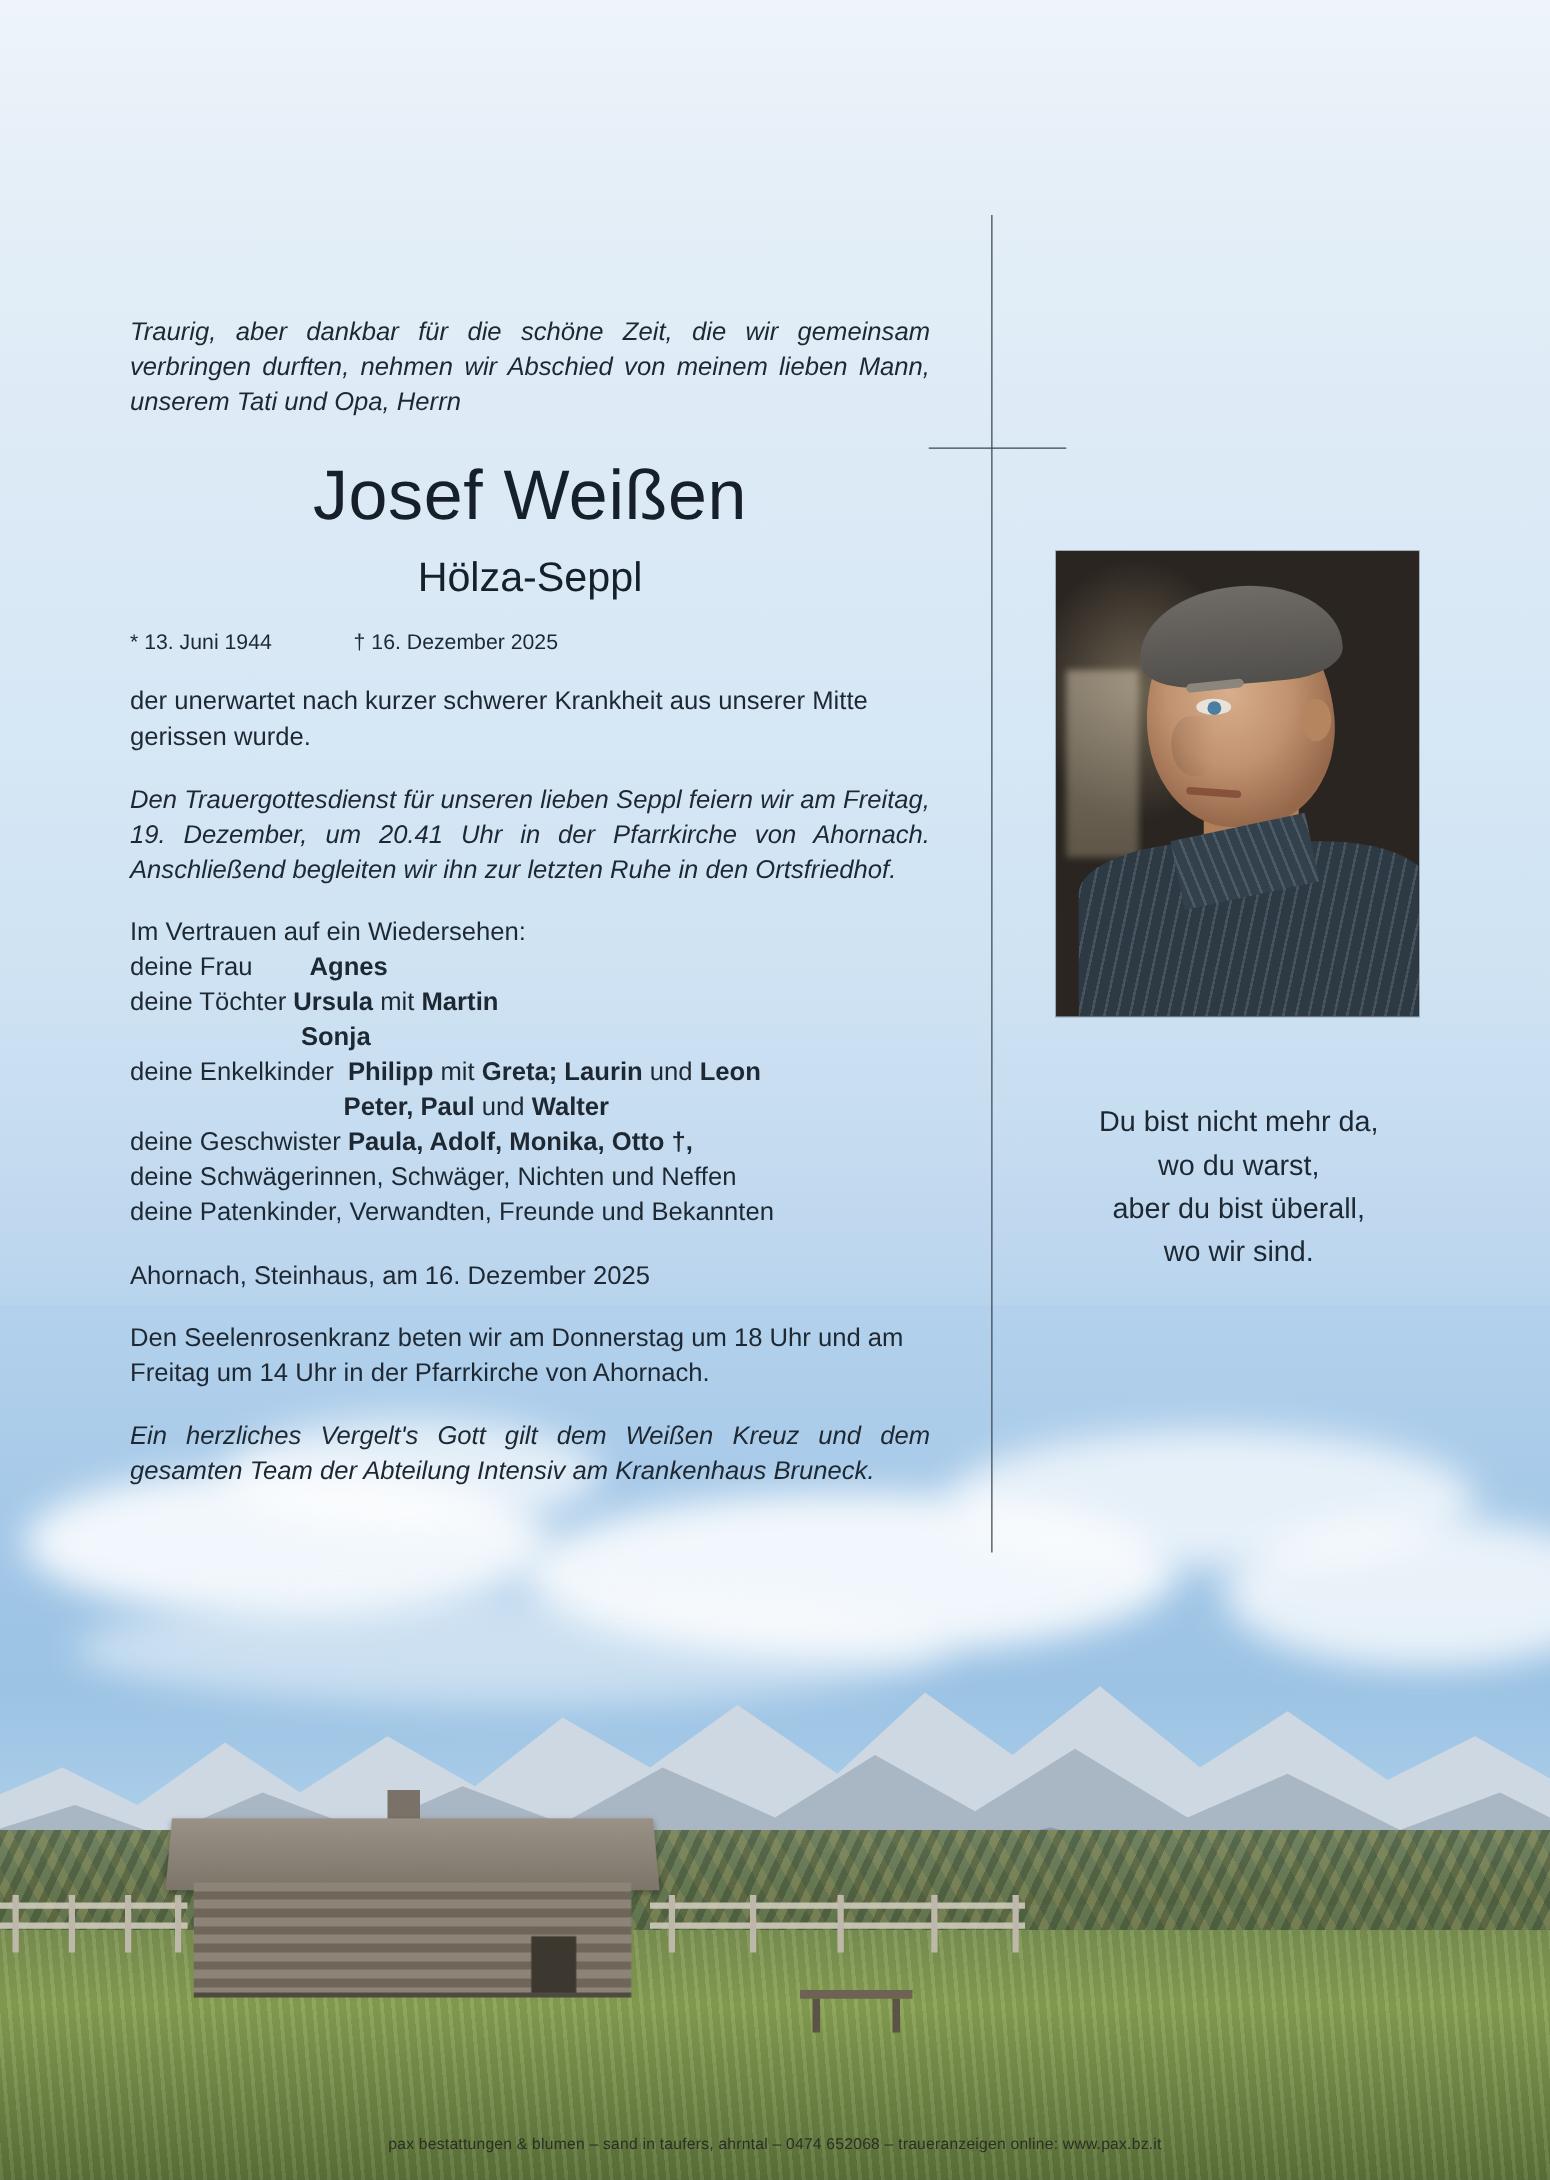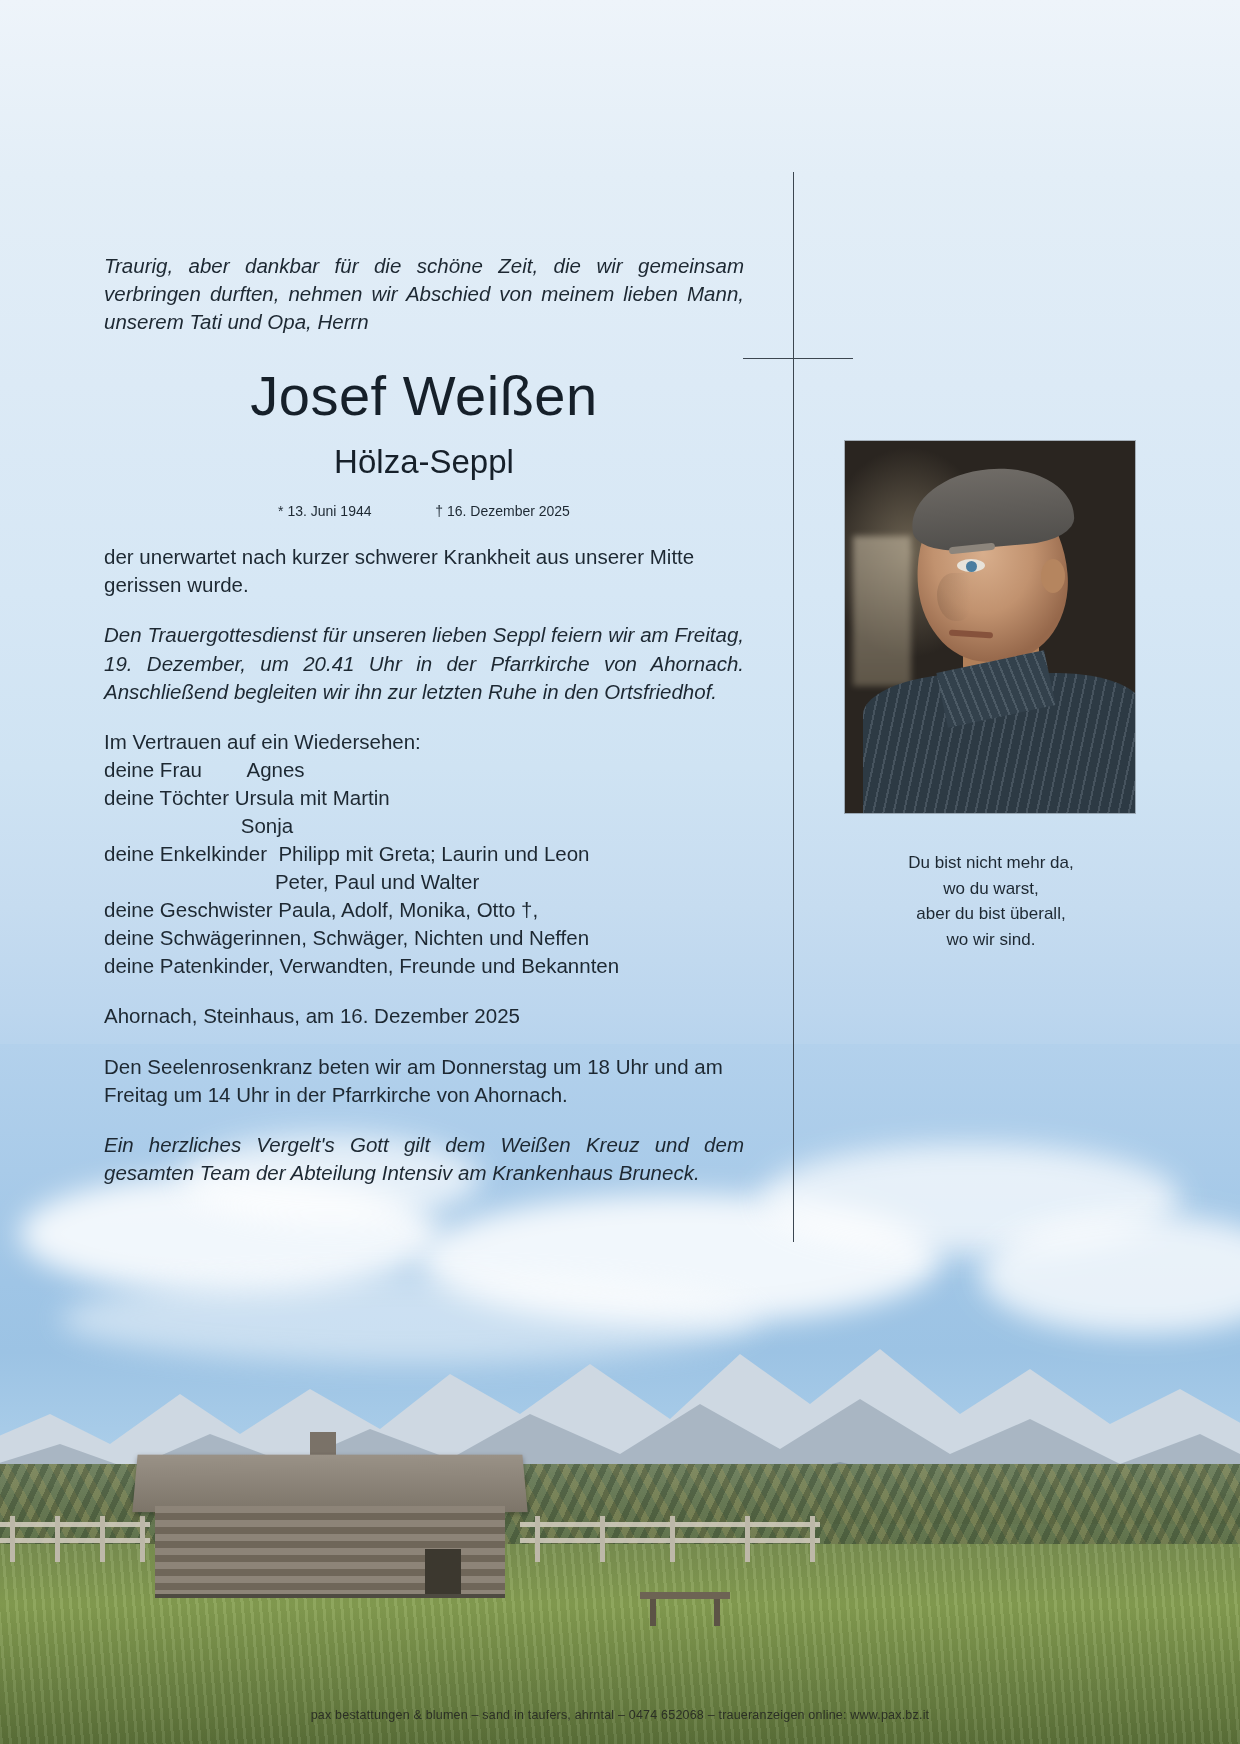--- a/index.html
+++ b/index.html
@@ -197,29 +197,29 @@
     color: #16202a;
   }
   .nickname {
     text-align: center;
     font-size: 33px;
     margin: 0 0 18px 0;
     font-weight: 400;
     color: #16202a;
   }
   .dates {
-    text-align: center;
-    font-size: 14px;
+    text-align: left;
+    font-size: 17px;
     margin: 0 0 22px 0;
   }
   .dates .gap { display: inline-block; width: 56px; }
 
   .family { margin: 0 0 22px 0; }
   .fam-line { white-space: pre; }
-  .fam-line b { font-weight: normal; }
+  .fam-line b { font-weight: bold; }
 
   .justify { text-align: justify; font-style: italic; }
 
   
   .portrait {
     position: absolute;
     left: 845px;
     top: 441px;
     width: 290px;
     height: 372px;
@@ -292,24 +292,24 @@
   }
   .portrait .neck {
     position: absolute; left: 118px; top: 196px; width: 76px; height: 60px;
     background: #b07f59;
   }
 
   
   .verse {
     position: absolute;
     left: 845px;
-    top: 850px;
+    top: 880px;
     width: 292px;
     text-align: center;
-    font-size: 17px;
+    font-size: 23px;
     line-height: 1.5;
     color: #1d2832;
   }
 
   
   .footer {
     position: absolute;
     left: 0; right: 0;
     bottom: 22px;
     text-align: center;

